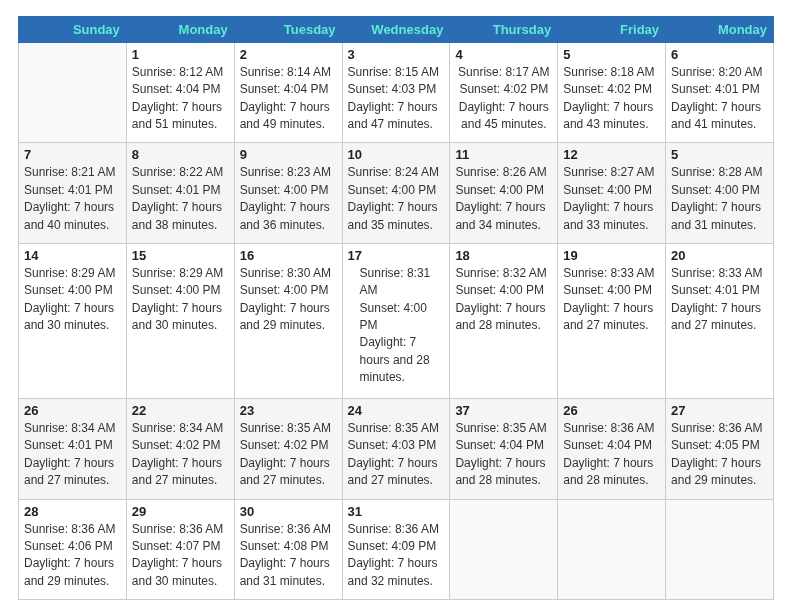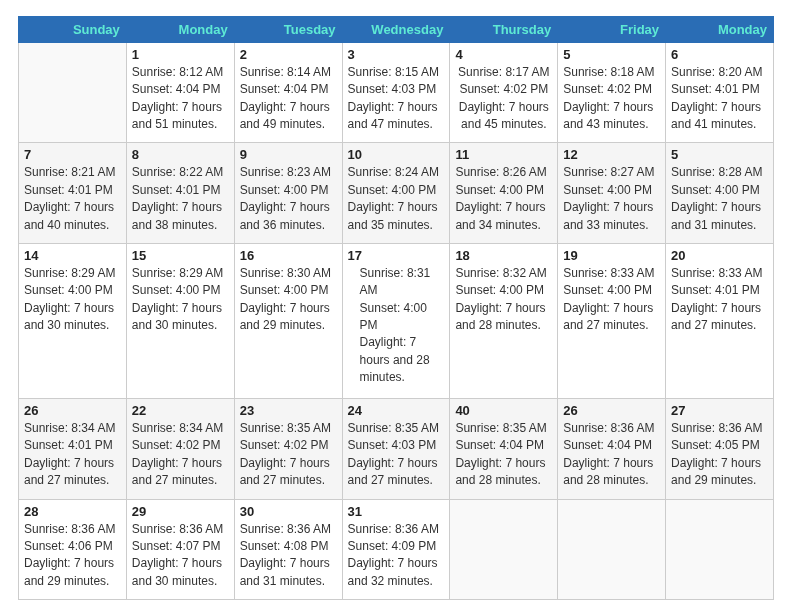--- a/index.html
+++ b/index.html
@@ -266,21 +266,21 @@
 Sunset: 4:02 PM
 Daylight: 7 hours and 27 minutes.</div>
           </td>
           <td class="row-shade">
             <div class="day-number">24</div>
             <div class="day-info" style="white-space: pre-line;">Sunrise: 8:35 AM
 Sunset: 4:03 PM
 Daylight: 7 hours and 27 minutes.</div>
           </td>
           <td class="row-shade">
-            <div class="day-number">40</div>
+            <div class="day-number">37</div>
             <div class="day-info" style="white-space: pre-line;">Sunrise: 8:35 AM
 Sunset: 4:04 PM
 Daylight: 7 hours and 28 minutes.</div>
           </td>
           <td class="row-shade">
             <div class="day-number">26</div>
             <div class="day-info" style="white-space: pre-line;">Sunrise: 8:36 AM
 Sunset: 4:04 PM
 Daylight: 7 hours and 28 minutes.</div>
           </td>

